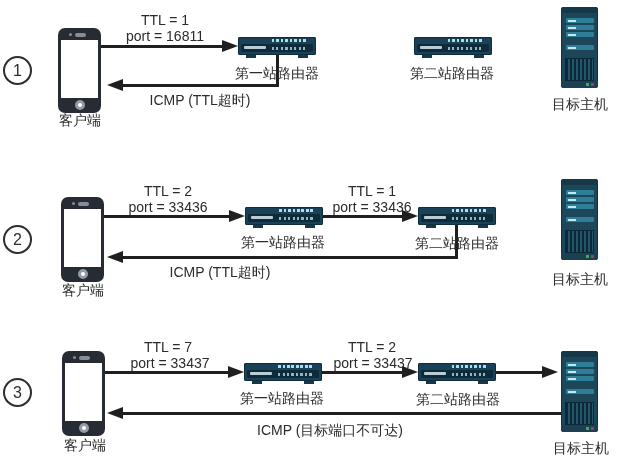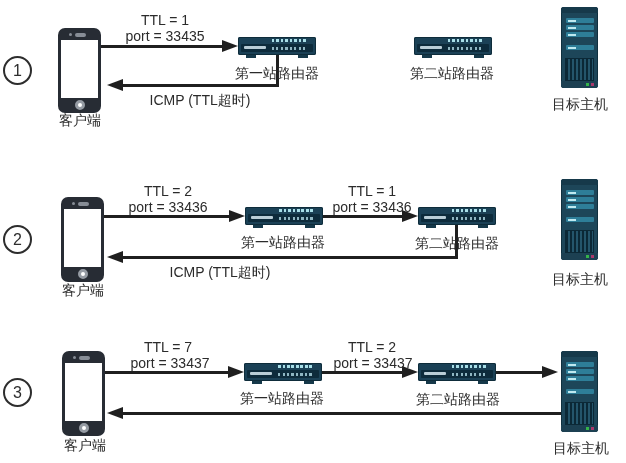--- a/index.html
+++ b/index.html
@@ -80,21 +80,21 @@
     <div class="p-cam"></div>
     <div class="p-speaker"></div>
     <div class="p-screen"></div>
     <div class="p-home"></div>
   </div>
   <div class="lbl" style="left:80px; top:112px;">客户端</div>
 
   <div class="h-line" style="left:100px; top:45px; width:122px;"></div>
   <div class="head-r" style="left:222px; top:40px;"></div>
   <div class="lbl" style="left:165px; top:12px;">TTL = 1</div>
-  <div class="lbl" style="left:165px; top:28px;">port = 33435</div>
+  <div class="lbl" style="left:165px; top:28px;">port = 16811</div>
 
   <div class="router" style="left:238px; top:37px;">
     <div class="r-ports"></div>
     <div class="r-panel">
       <div class="r-bar"></div>
       <div class="r-dots"></div>
     </div>
     <div class="r-foot l"></div>
     <div class="r-foot r"></div>
   </div>
@@ -235,20 +235,21 @@
     <div class="r-foot l"></div>
     <div class="r-foot r"></div>
   </div>
   <div class="lbl" style="left:458px; top:391px;">第二站路由器</div>
 
   <div class="h-line" style="left:496px; top:371px; width:46px;"></div>
   <div class="head-r" style="left:542px; top:366px;"></div>
 
   <div class="h-line" style="left:122px; top:412px; width:445px;"></div>
   <div class="head-l" style="left:107px; top:407px;"></div>
+  <div class="lbl" style="left:330px; top:422px;">ICMP (目标端口不可达)</div>
 
   <div class="server" style="left:561px; top:351px;">
     <div class="s-top"></div>
     <div class="s-bay b1"></div>
     <div class="s-bay b2"></div>
     <div class="s-bay b3"></div>
     <div class="s-bay b4"></div>
     <div class="s-vent"></div>
     <div class="s-bottom">
       <span class="led g"></span>

